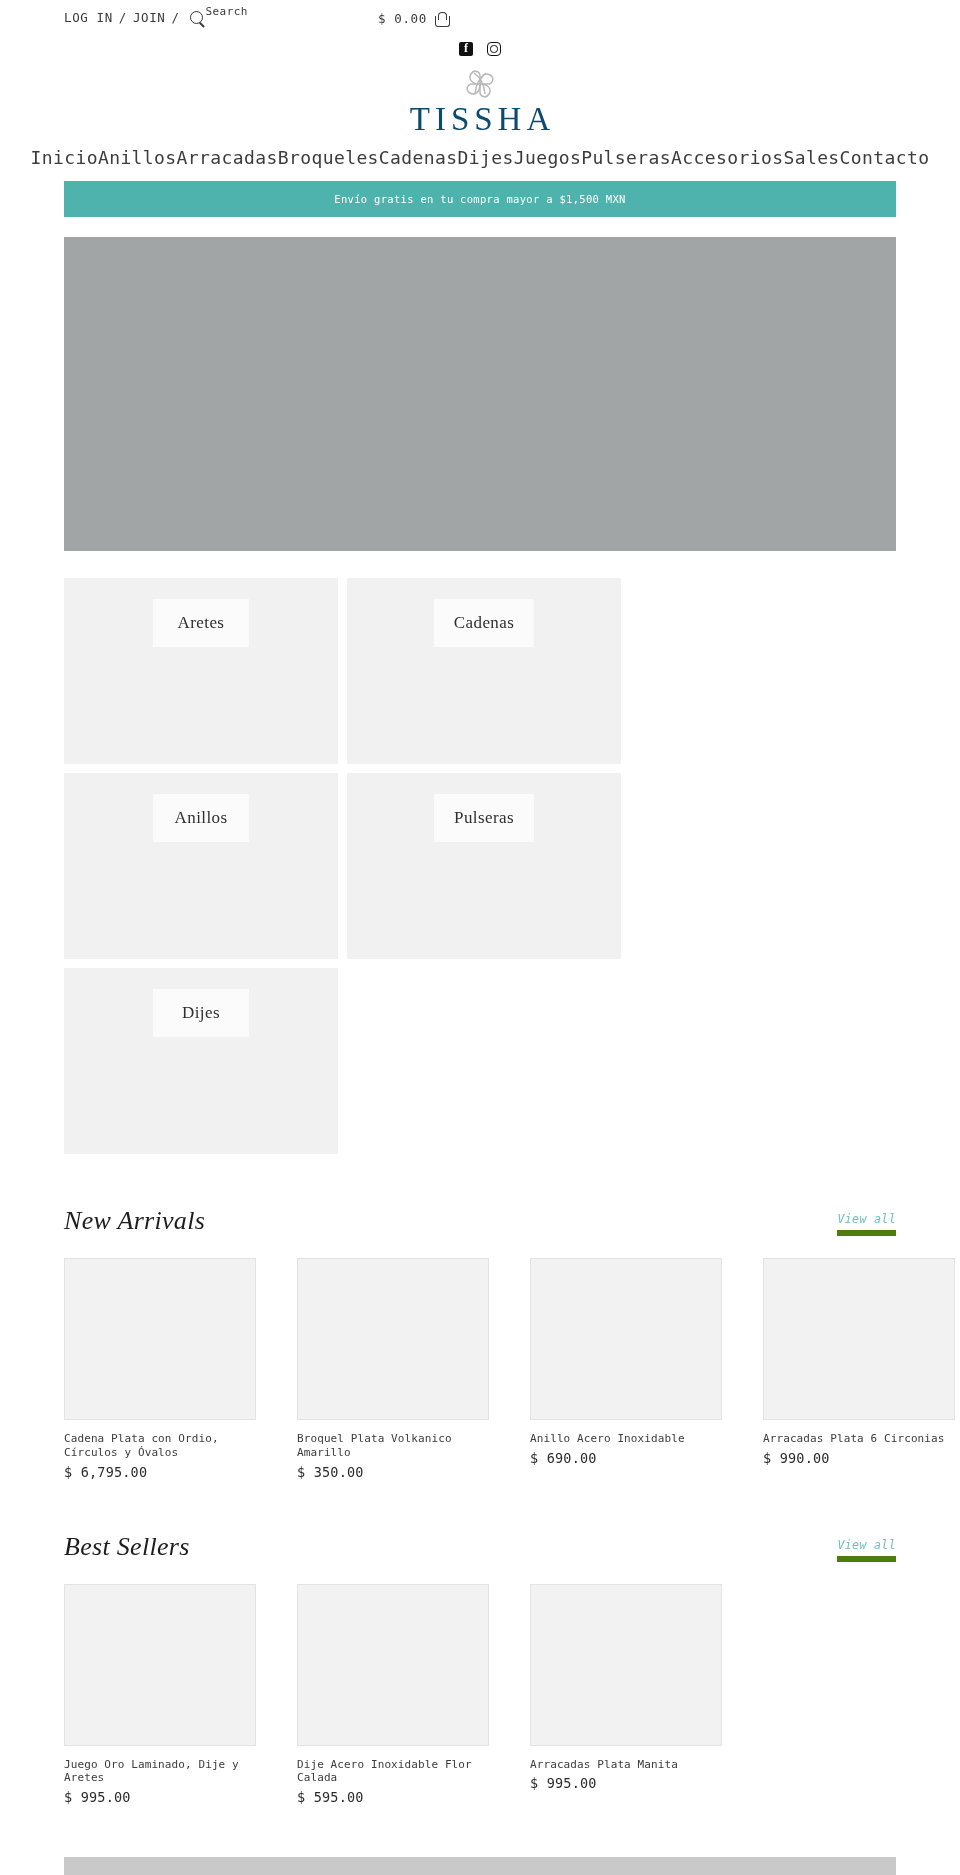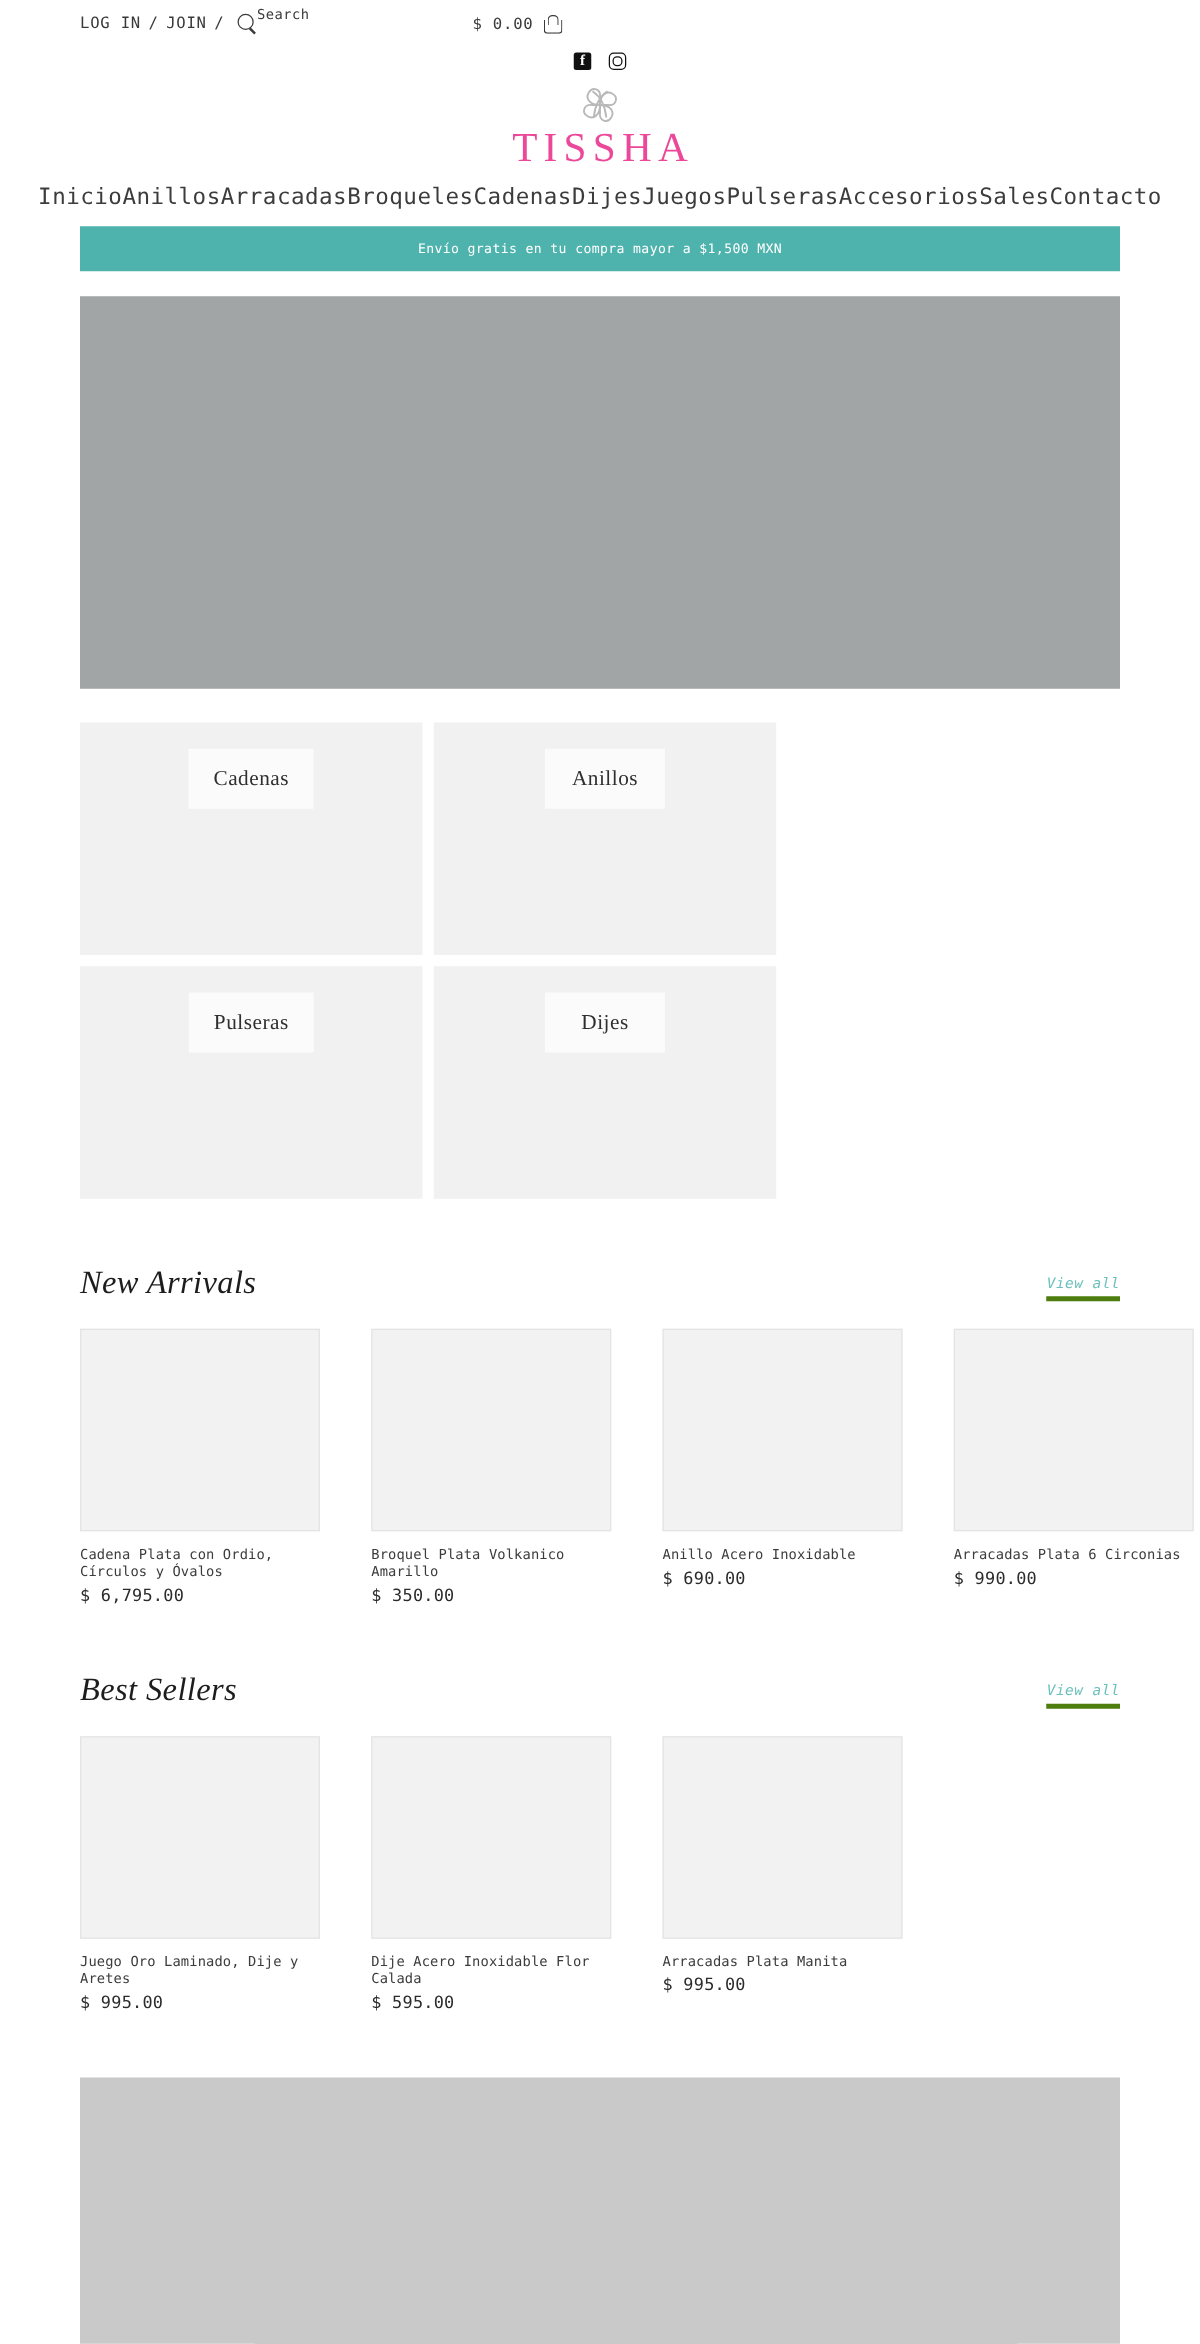--- a/index.html
+++ b/index.html
@@ -146,21 +146,21 @@
     flex-direction: column;
     align-items: center;
     padding-top: 4px;
     padding-bottom: 2px;
   }
   .logo-mark { width: 44px; height: 40px; display:block; }
   .logo-word {
     font-family: "Liberation Serif", serif;
     font-size: 33px;
     letter-spacing: 5px;
-    color: #ec4899;
+    color: #0c4a6e;
     line-height: 1;
     margin-top: -1px;
     padding-left: 5px;
   }
 
   
   .mainnav {
     display: flex;
     justify-content: center;
     align-items: center;
@@ -242,21 +242,21 @@
     font-family: "Liberation Serif", serif;
     font-size: 26px;
     color: #1d1d1d;
     font-weight: normal;
     letter-spacing: 0.3px;
   }
   .view-all {
     font-size: 11.5px;
     color: #6dc0bc;
     text-decoration: none;
-    border-bottom: 4px solid #4d7c0f;
+    border-bottom: 6px solid #4d7c0f;
     padding-bottom: 4px;
     letter-spacing: 0.4px;
   }
 
   .prow {
     display: flex;
     gap: 41px;
   }
   .pcard { width: 192px; }
   .pthumb {
@@ -349,20 +349,23 @@
     <a href="#">Sales</a>
     <a href="#">Contacto</a>
   </nav>
 
   <div class="announce">Envío gratis en tu compra mayor a $1,500 MXN</div>
 
   <div class="hero"></div>
 
   <div class="catgrid">
     <div class="cat-tile">
+      <div class="cat-label">Aretes</div>
+    </div>
+    <div class="cat-tile">
       <div class="cat-label">Cadenas</div>
     </div>
     <div class="cat-tile">
       <div class="cat-label">Anillos</div>
     </div>
     <div class="cat-tile">
       <div class="cat-label">Pulseras</div>
     </div>
     <div class="cat-tile">
       <div class="cat-label">Dijes</div>

